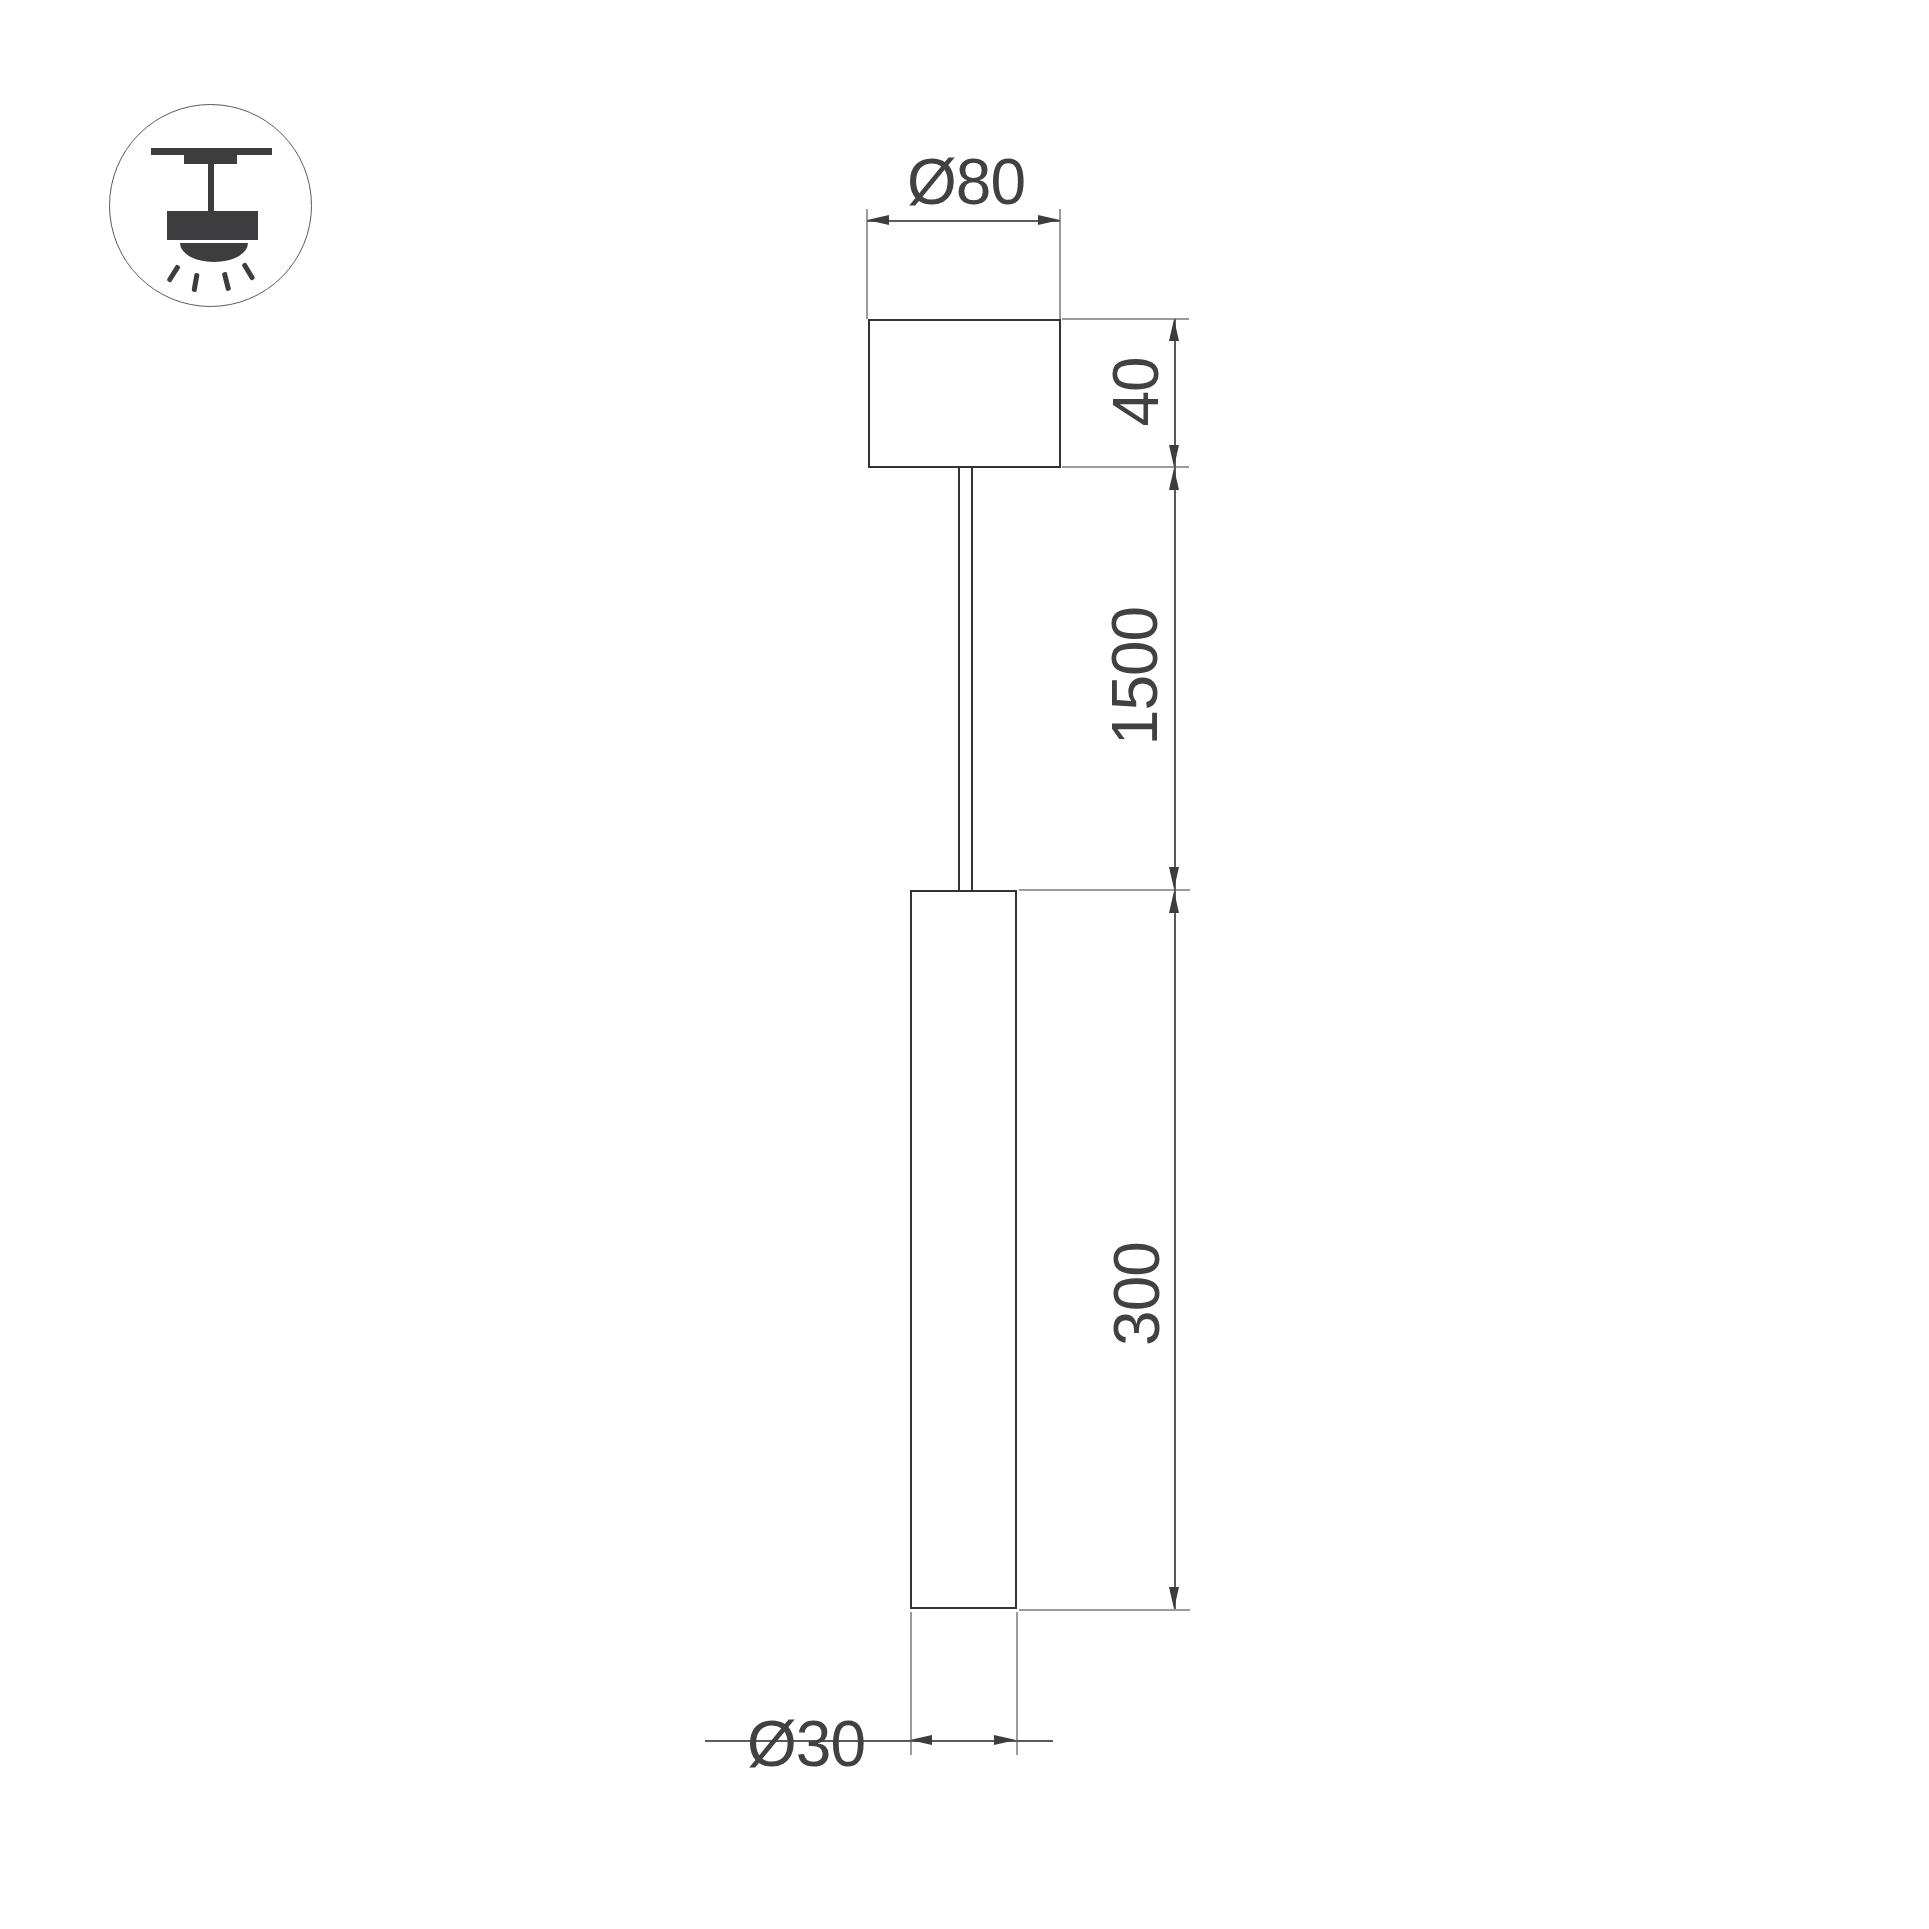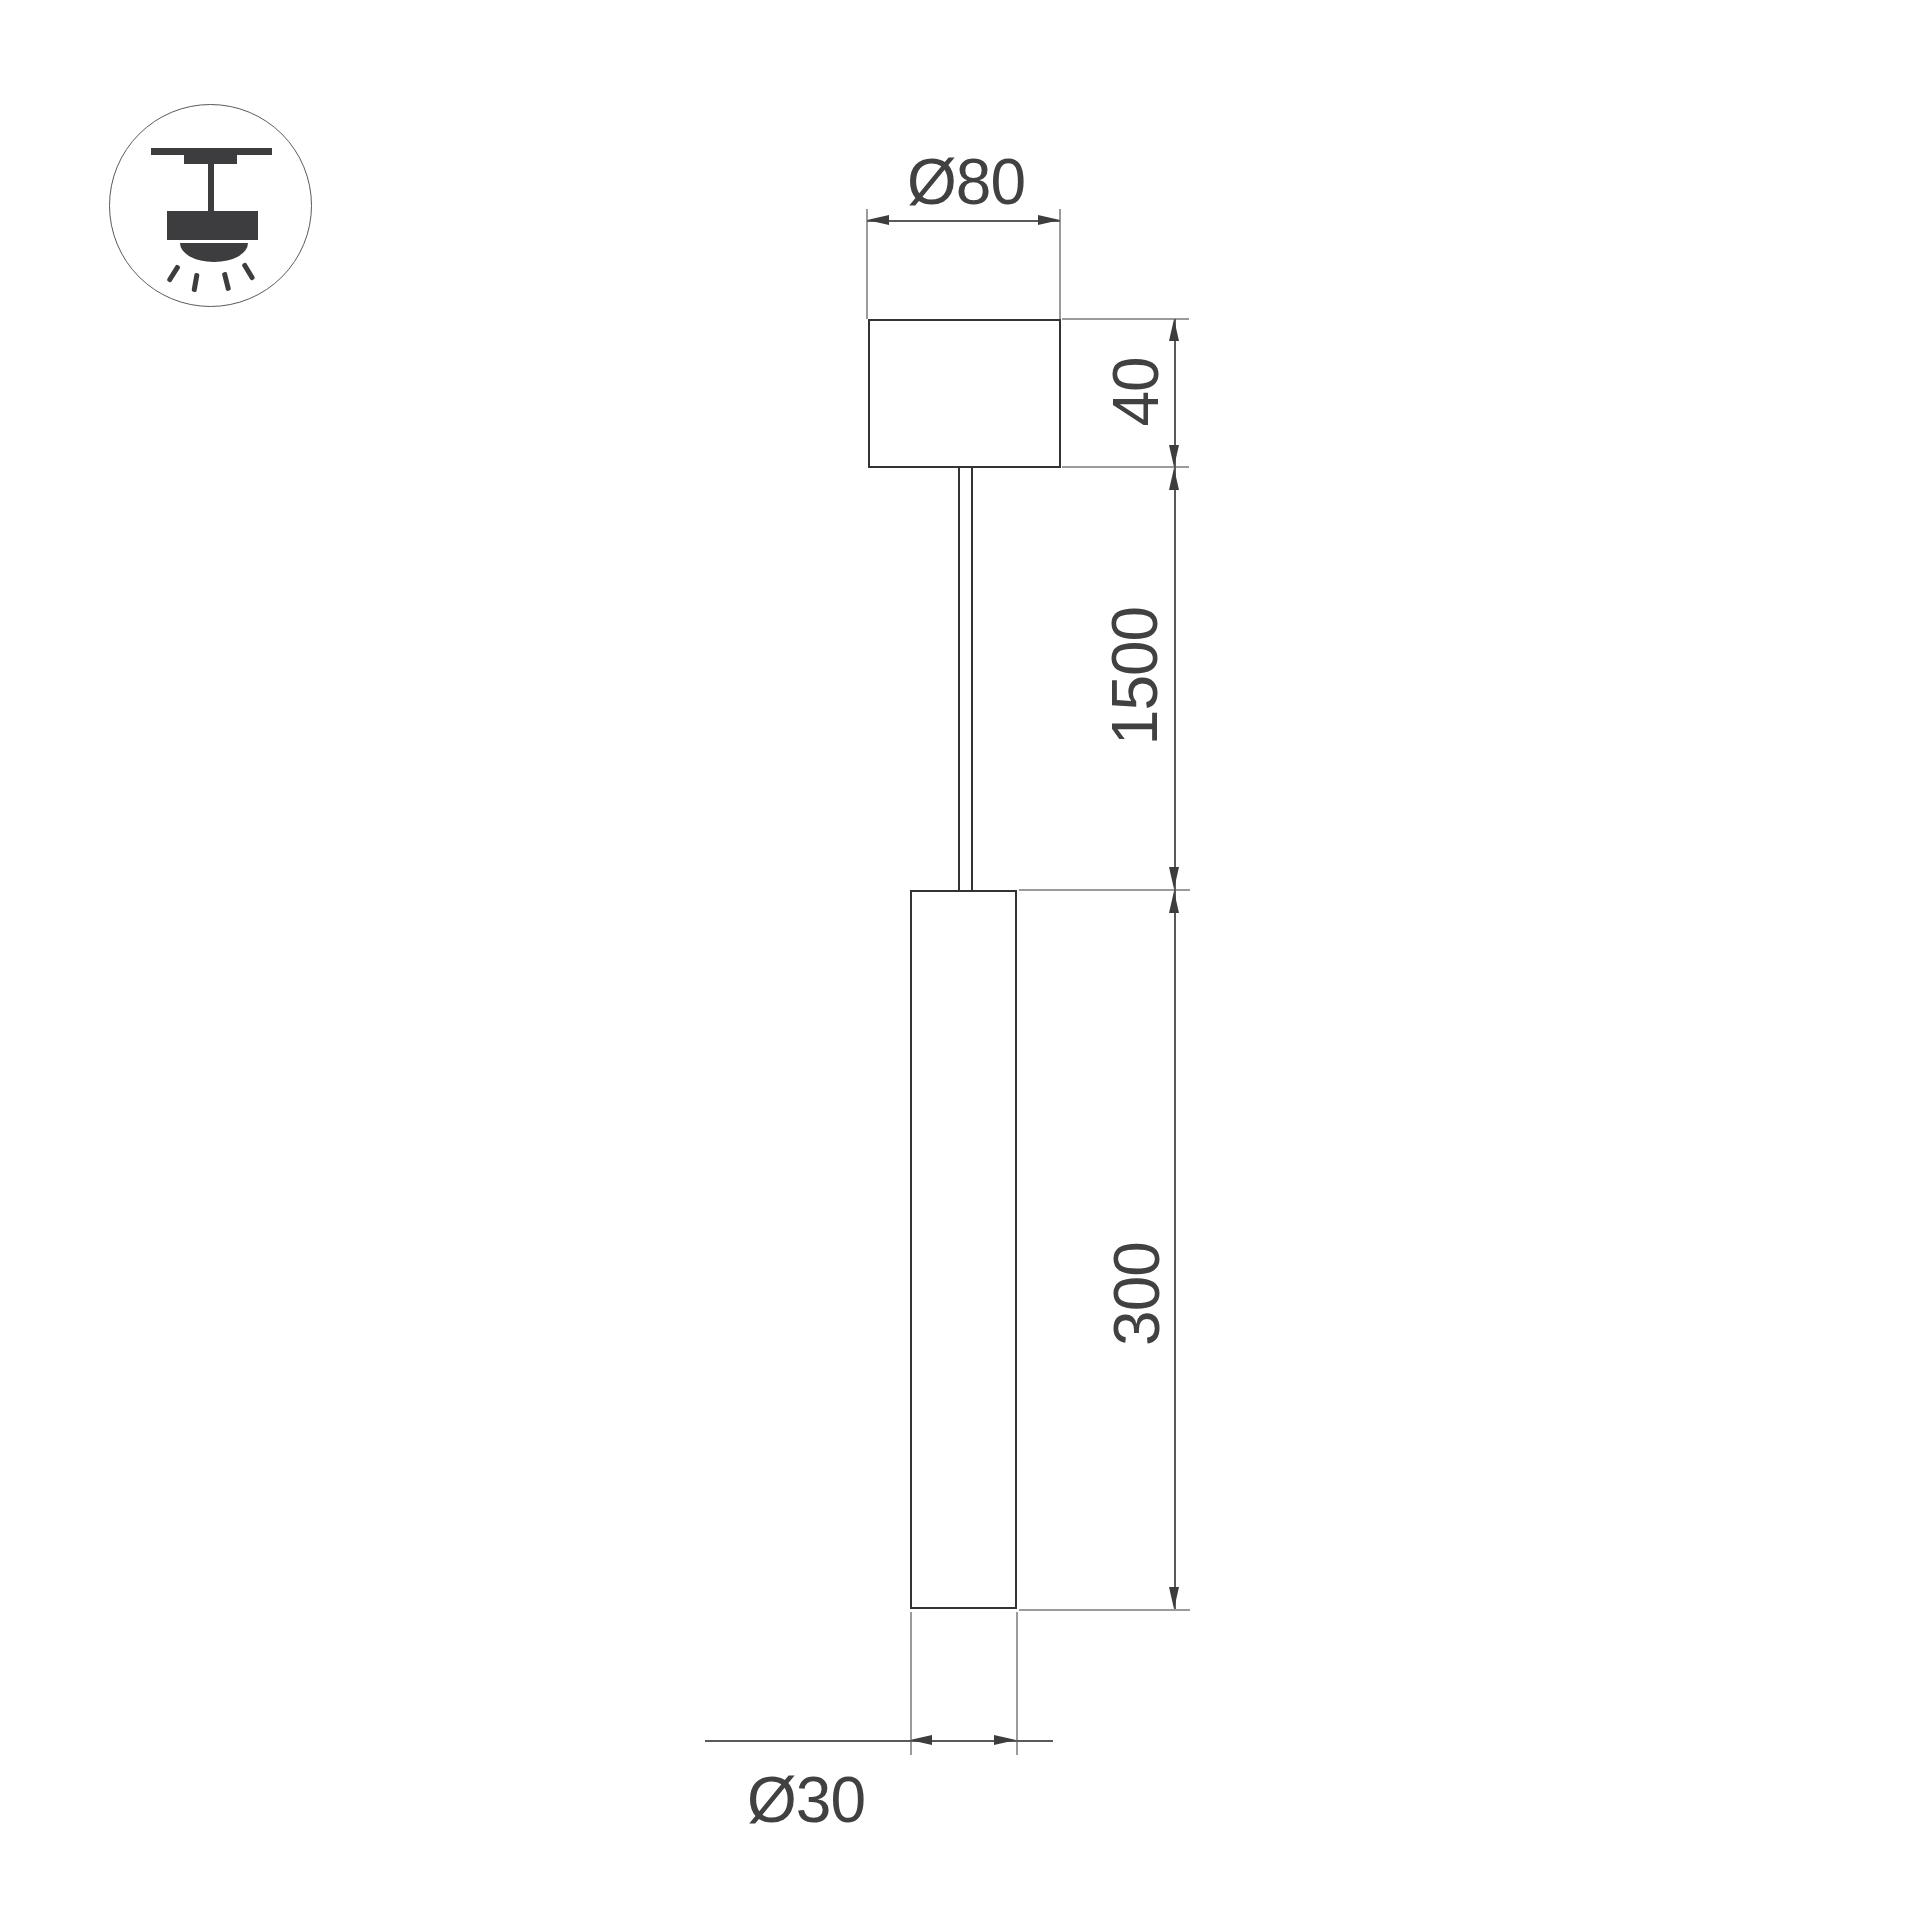--- a/index.html
+++ b/index.html
@@ -97,16 +97,16 @@
   <div class="label rot" style="left:1135px;top:676px;">1500</div>
 
   <div class="dim" style="left:1174px;top:890px;width:1.9px;height:719px;"></div>
   <div class="arr up" style="left:1169px;top:891px;"></div>
   <div class="arr down" style="left:1169px;top:1587px;"></div>
   <div class="label rot" style="left:1137px;top:1294px;">300</div>
 
   <div class="dim" style="left:705px;top:1740px;width:348px;height:1.9px;"></div>
   <div class="arr left" style="left:910px;top:1735px;"></div>
   <div class="arr right" style="left:994px;top:1735px;"></div>
-  <div class="label" style="left:806px;top:1800px;">Ø30</div>
+  <div class="label" style="left:806px;top:1744px;">Ø30</div>
 
 </div>
 
 
 </body></html>

